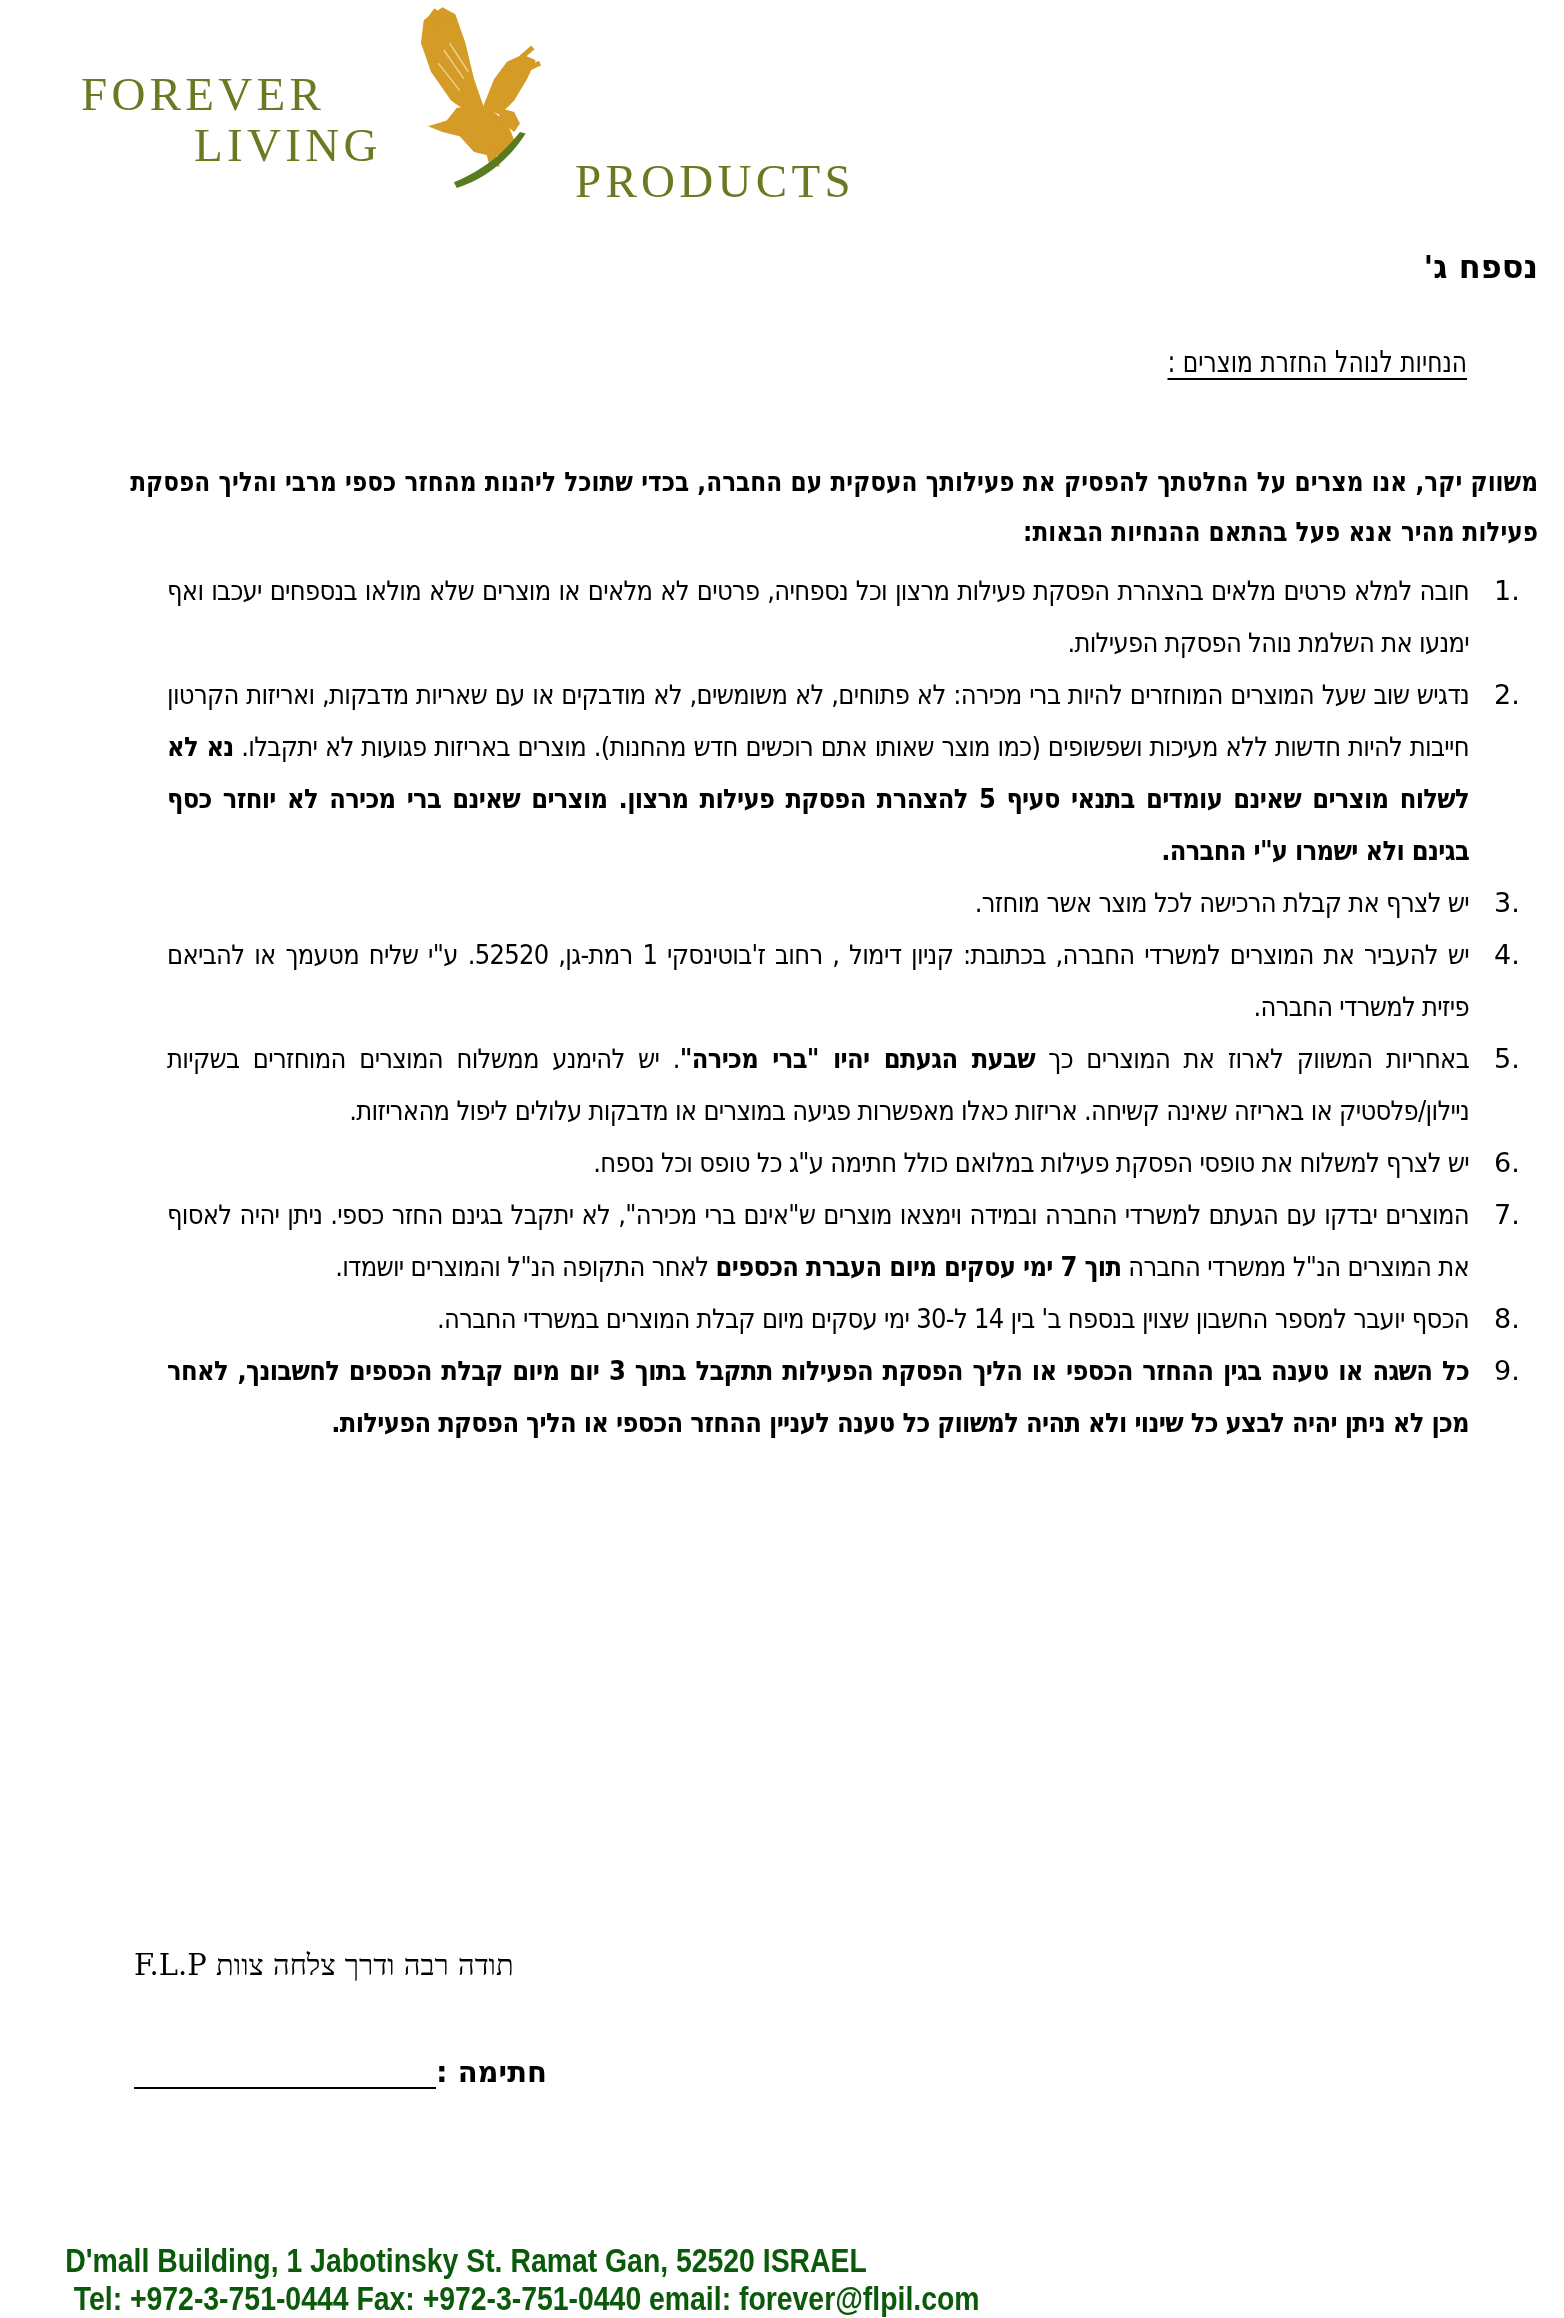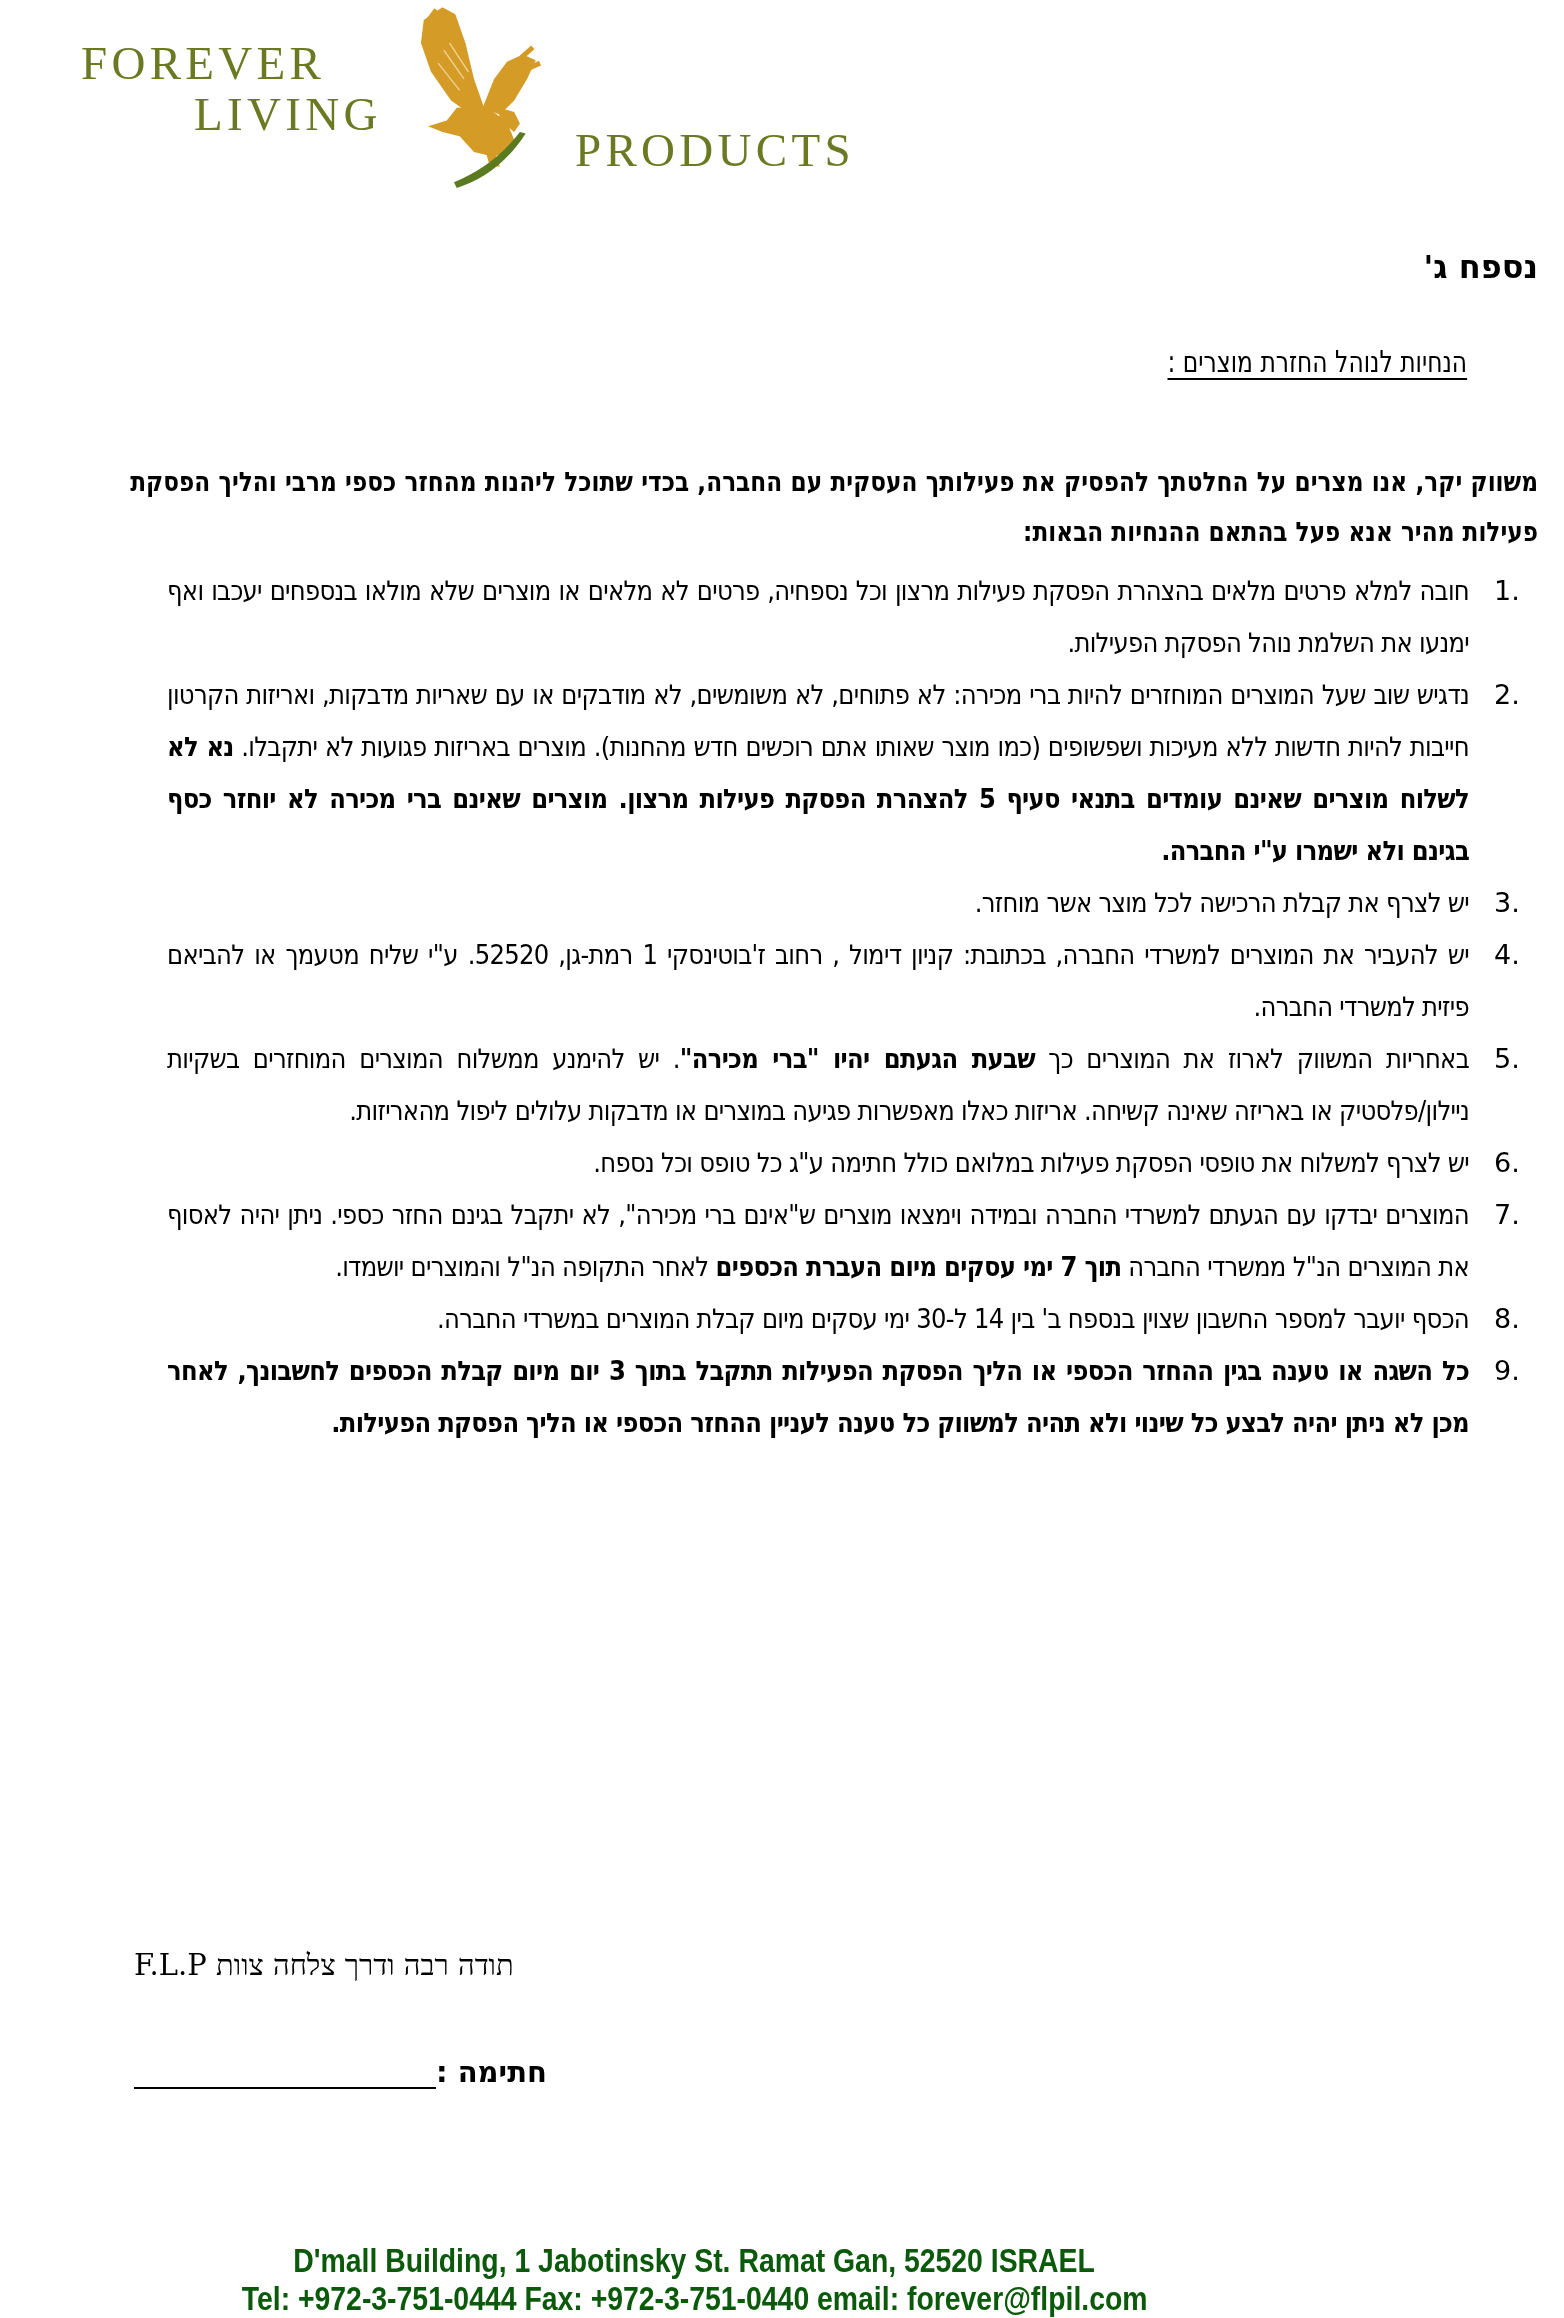--- a/index.html
+++ b/index.html
@@ -7,20 +7,21 @@
     width: 1565px; height: 2319px; position: relative; overflow: hidden;
     font-family: "DejaVu Sans", sans-serif; color: #000;
   }
   .abs { position: absolute; }
 
   
   .logo-text {
     font-family: "Liberation Serif", "DejaVu Serif", serif;
     color: #6b7a22; font-size: 47px; letter-spacing: 4.3px; line-height: 1;
     white-space: nowrap;
+    margin-top: 31px;
   }
   #logo-forever { left: 81px; top: 40px; }
   #logo-living { left: 194px; top: 91px; }
   #logo-products { left: 575px; top: 127px; }
   #logo-eagle { left: 399px; top: 0px; width: 173px; height: 188px; }
 
   
   .rtl { direction: rtl; unicode-bidi: embed; }
   #appendix-title {
     right: 27px; top: 248px; font-size: 32px; font-weight: bold; white-space: nowrap;
@@ -59,21 +60,21 @@
     left: 134px; top: 1948px; font-size: 29px; white-space: nowrap; direction: rtl;
     font-family: "DejaVu Serif", serif;
   }
   #signature {
     left: 134px; top: 2055px; font-size: 29px; white-space: nowrap; direction: rtl; font-weight: bold;
   }
   .sig-line { display: inline-block; width: 302px; border-bottom: 2.9px solid #000; height: 29px; vertical-align: bottom; margin-left: 0; }
 
   
   .footer-line {
-    position: absolute; left: 0; width: 1389px; text-align: center;
+    position: absolute; left: 0; width: 1389px; text-align: left;
     color: #0b5a0b; font-family: "Liberation Sans", sans-serif; font-weight: bold;
     font-size: 33px; white-space: nowrap;
   }
   #footer-address { top: 2242px; }
   #footer-contact { top: 2280px; }
   .cond { display: inline-block; transform: scaleX(0.86); }
 </style>
 </head>
 <body>
 

